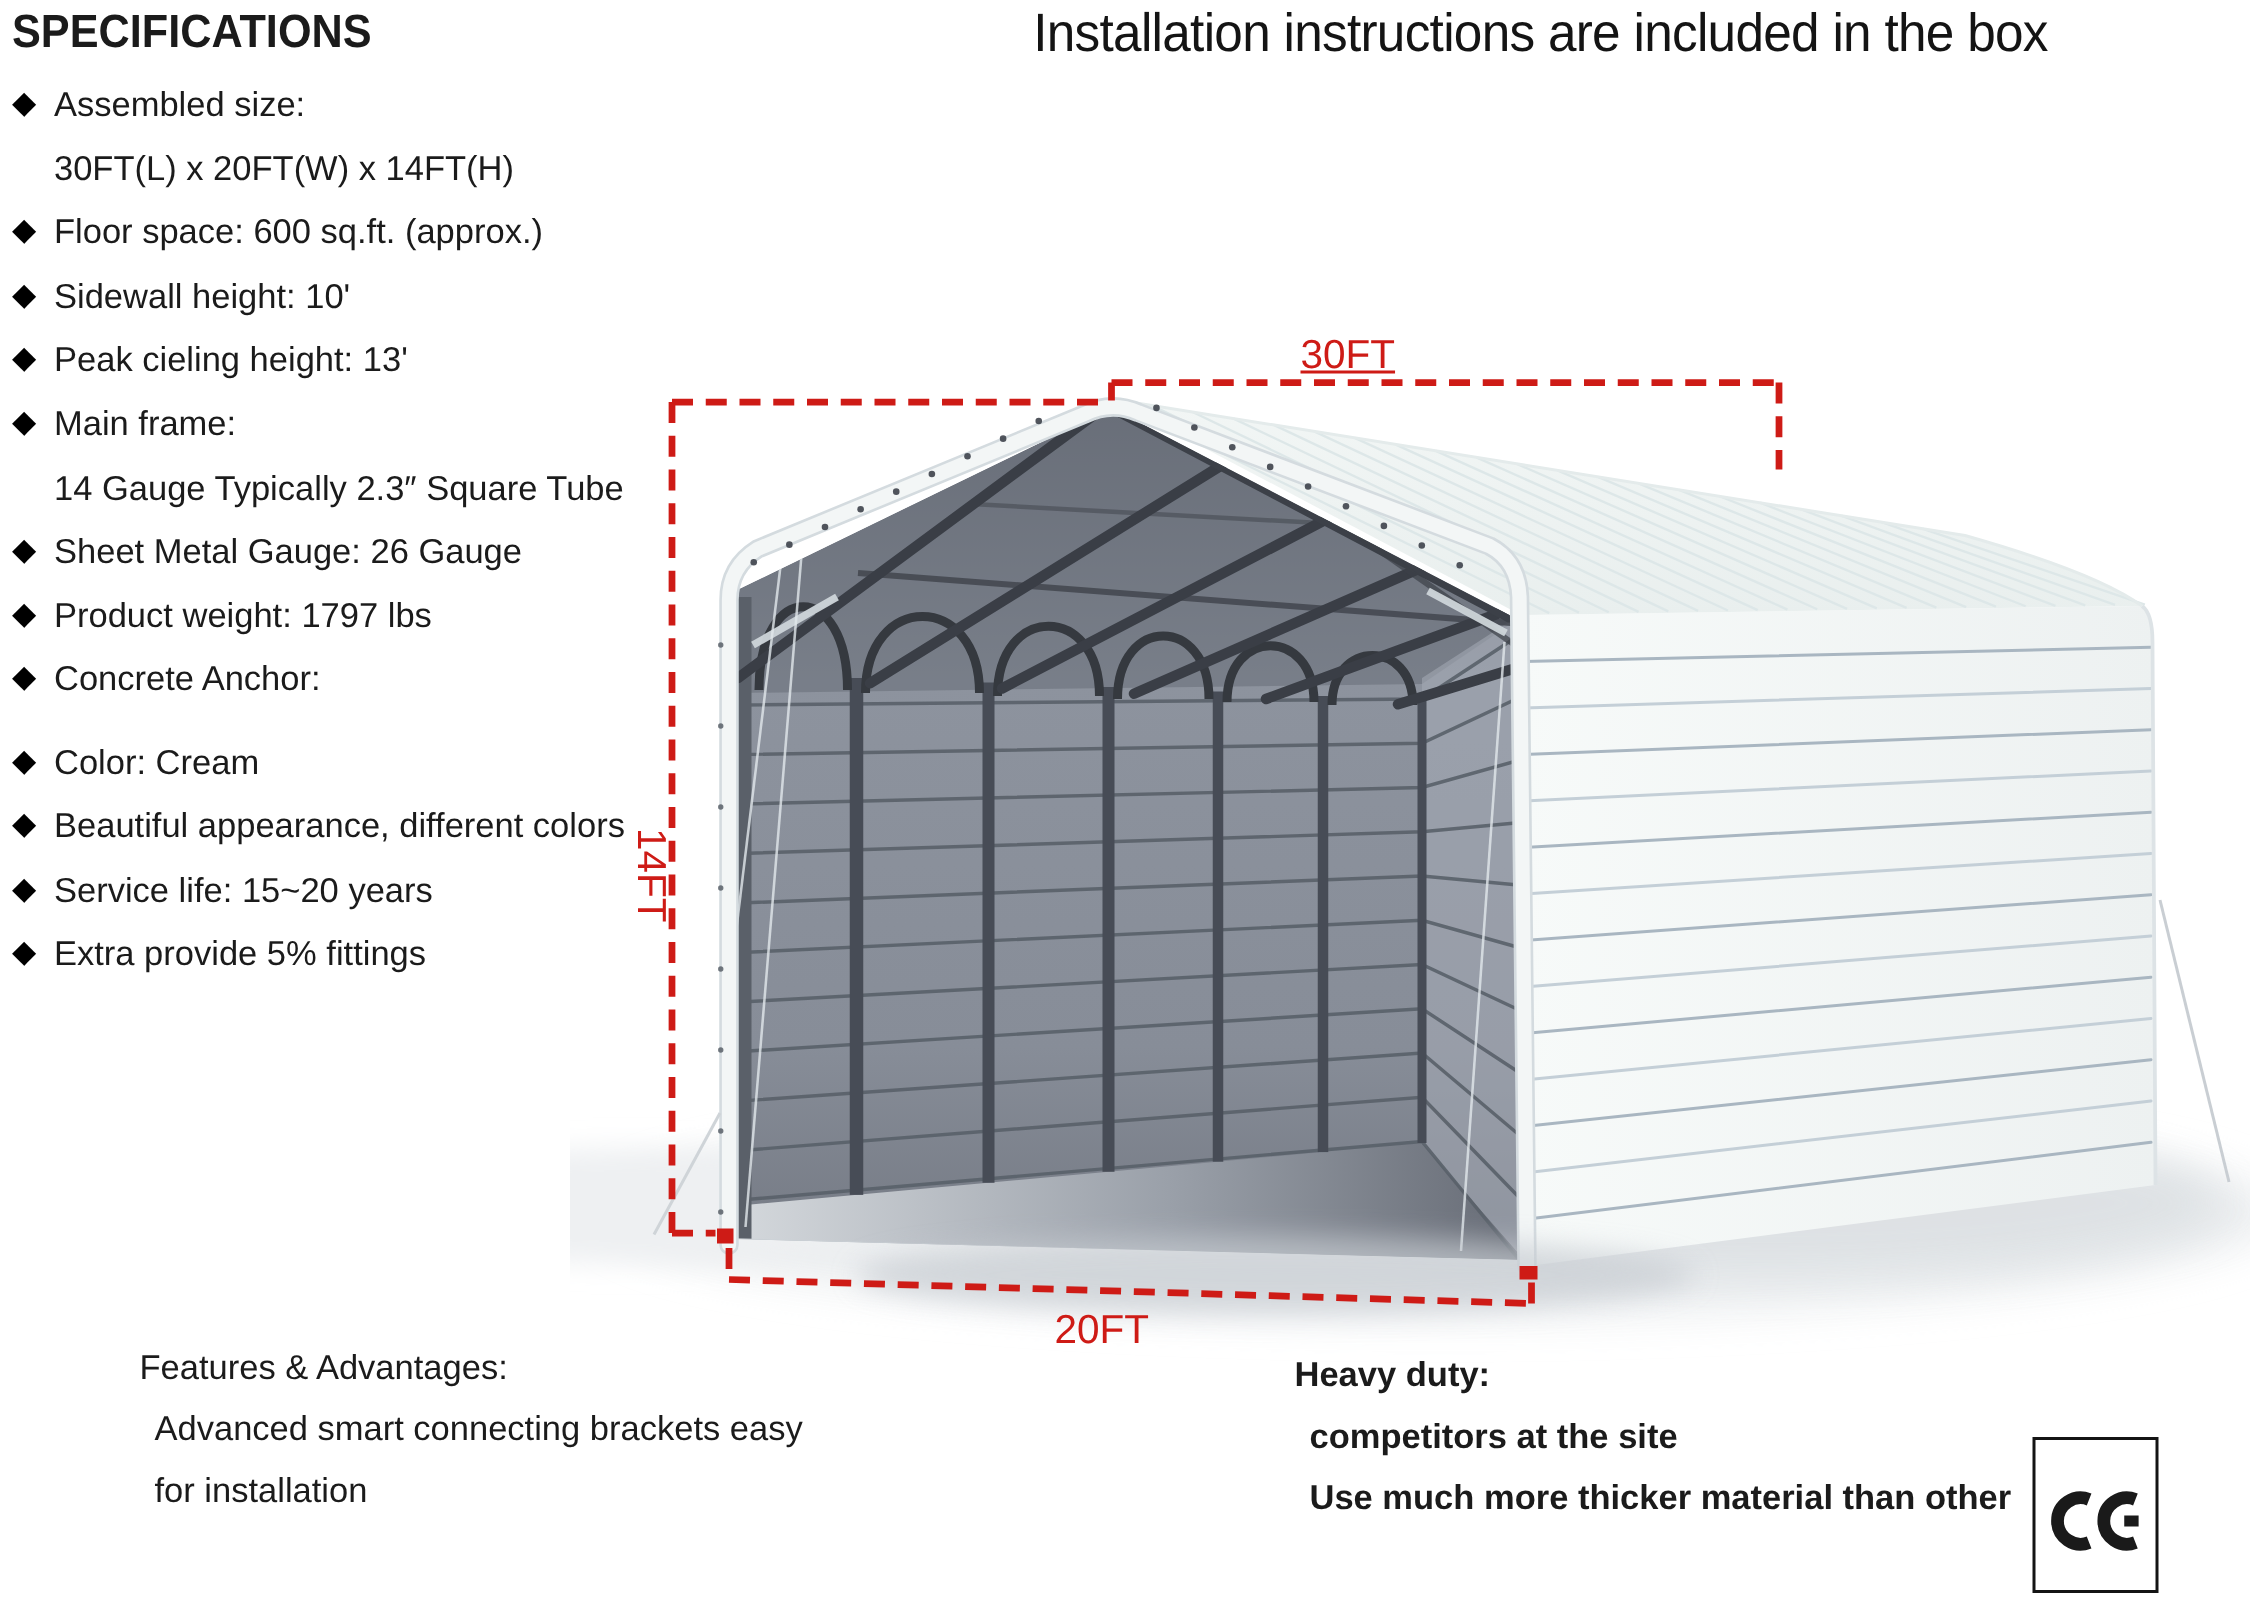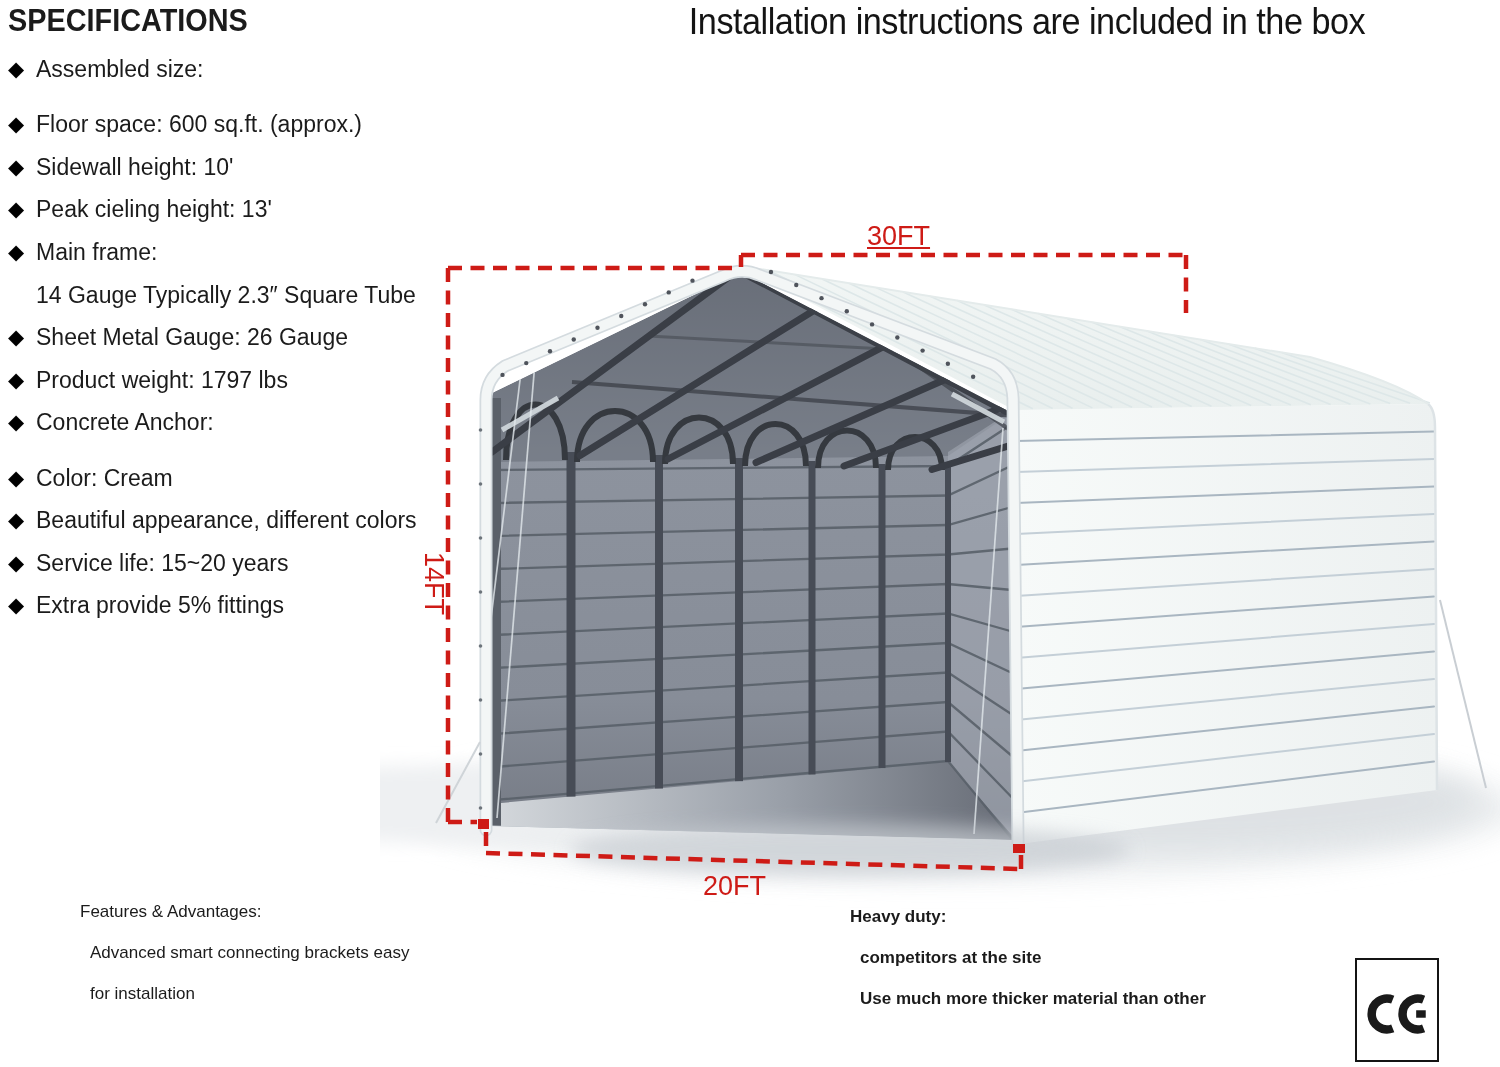--- a/index.html
+++ b/index.html
@@ -21,21 +21,21 @@
 
   
   .dim{position:absolute;color:#ce1b16;font-size:27px;font-weight:400;
        white-space:nowrap;transform-origin:center;}
   #dim-30ft{left:867px;top:221px;text-decoration:underline;}
   #dim-14ft{left:404px;top:569px;width:62px;height:28px;text-align:center;
             transform:rotate(90deg);}
   #dim-20ft{left:703px;top:871px;}
 
   
-  .caption{position:absolute;font-size:17px;line-height:41px;}
+  .caption{position:absolute;font-size:23px;line-height:41px;margin-left:13px;}
   #features{left:80px;top:891px;}
   #heavyduty{left:850px;top:896px;font-weight:bold;}
   .caption .ind{padding-left:10px;}
 
   
   .ce-box{position:absolute;left:1355px;top:958px;width:84px;height:104px;
           border:2.5px solid #141414;box-sizing:border-box;background:#fff;
           display:flex;align-items:center;justify-content:center;}
   .ce-box svg{margin-top:8px;}
 
@@ -49,20 +49,21 @@
 
 <div class="specs">
   <div class="heading">SPECIFICATIONS</div>
   <div>
     <div class="spec-row">
         <span class="spec-bullet">◆</span>
         <span class="spec-text">Assembled size:</span>
       </div>
     <div class="spec-row">
         <span class="spec-bullet"></span>
+        <span class="spec-text">30FT(L) x 20FT(W) x 14FT(H)</span>
       </div>
     <div class="spec-row">
         <span class="spec-bullet">◆</span>
         <span class="spec-text">Floor space: 600 sq.ft. (approx.)</span>
       </div>
     <div class="spec-row">
         <span class="spec-bullet">◆</span>
         <span class="spec-text">Sidewall height: 10'</span>
       </div>
     <div class="spec-row">

